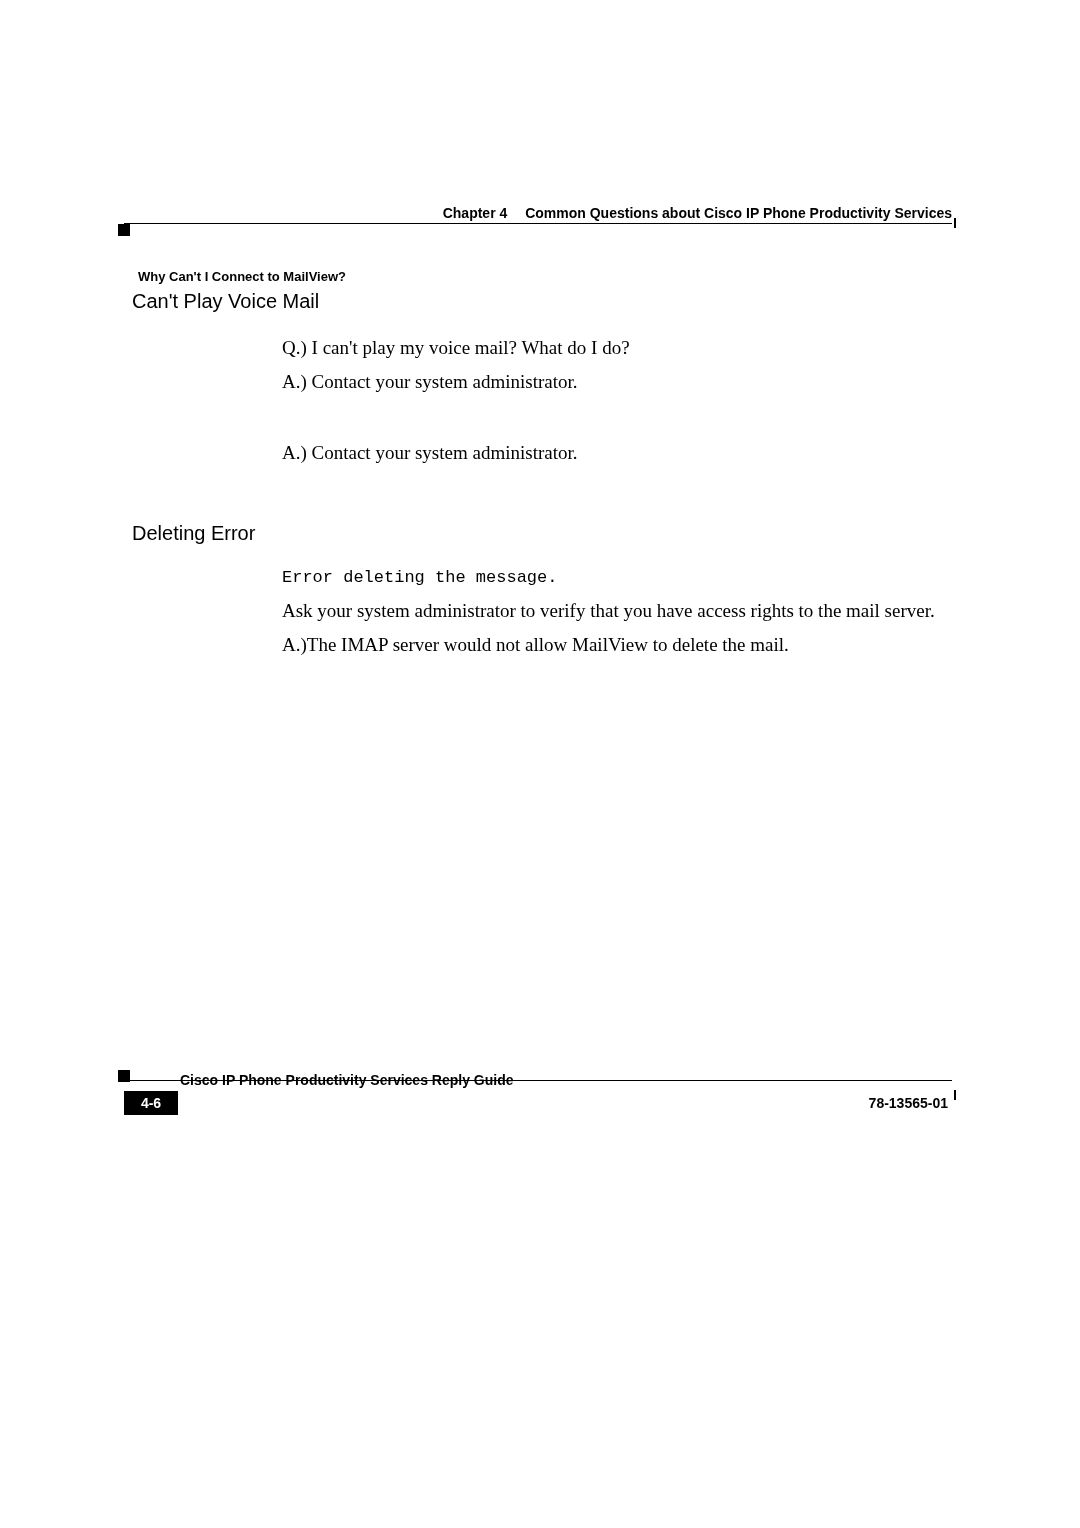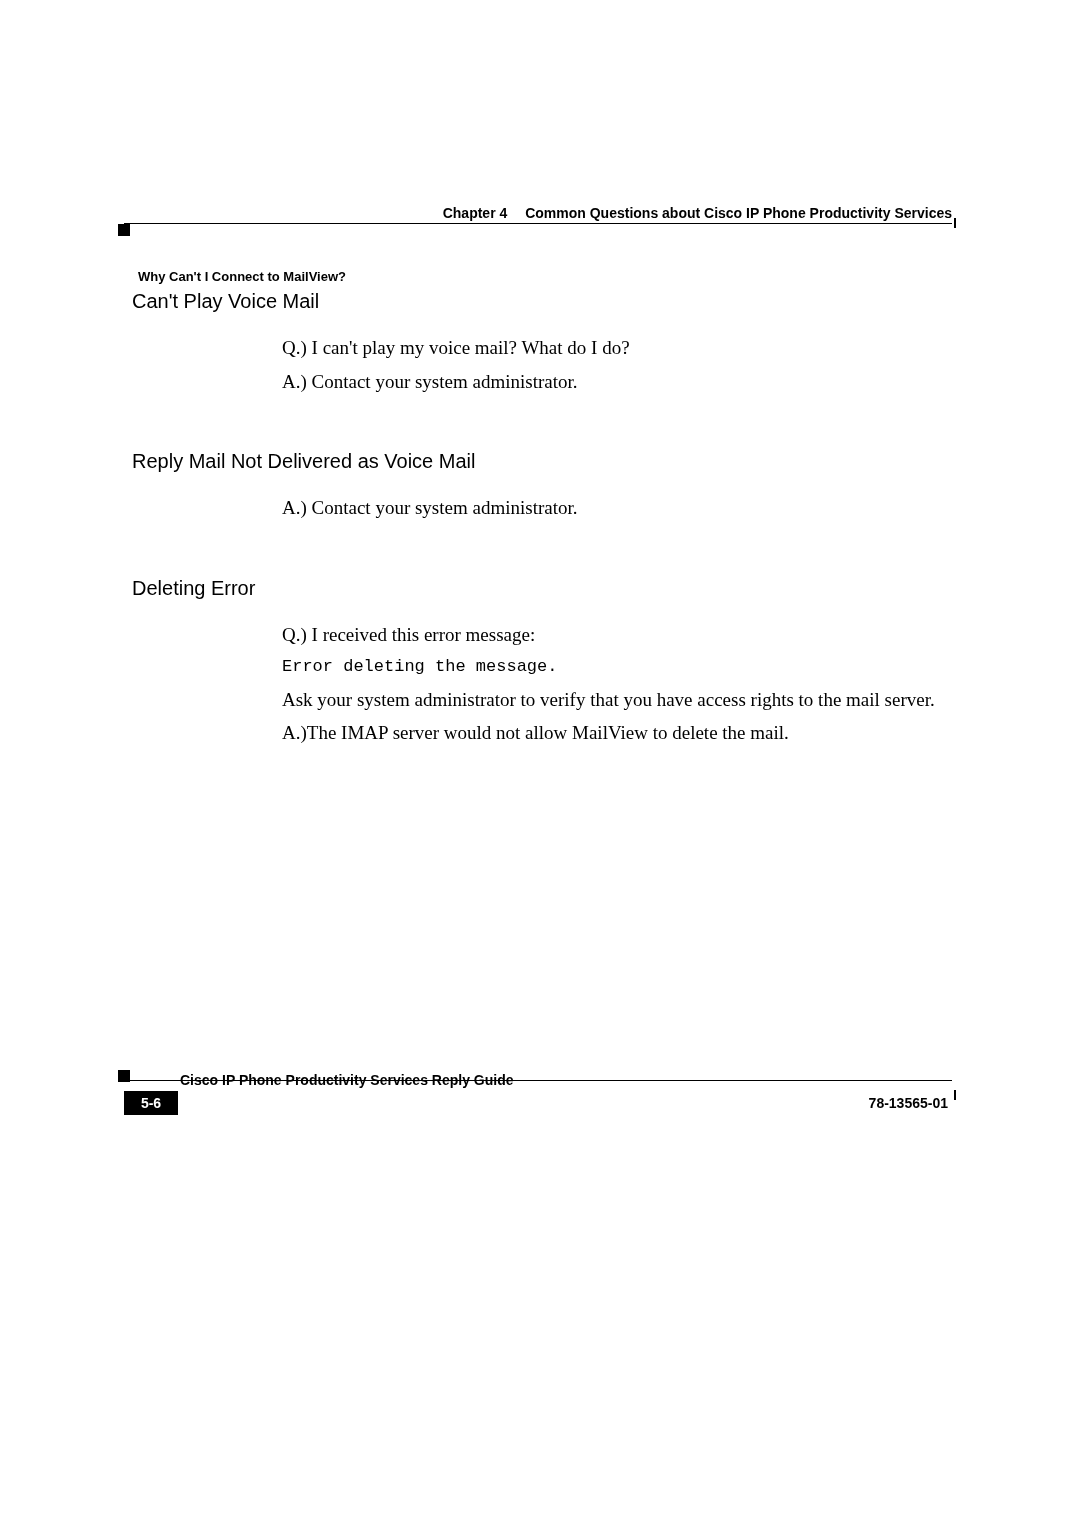--- a/index.html
+++ b/index.html
@@ -172,37 +172,35 @@
   <div class="content">
 
     <h2 class="section-heading">Can't Play Voice Mail</h2>
     <div class="body-block">
       <p>Q.) I can't play my voice mail? What do I do?</p>
       <p>A.) Contact your system administrator.</p>
     </div>
 
     <div class="section-gap"></div>
 
-    <h2 class="section-heading">Reply Mail Not Delivered as Voice Mail</h2>
     <div class="body-block">
       <p>A.) Contact your system administrator.</p>
     </div>
 
     <div class="section-gap"></div>
 
     <h2 class="section-heading">Deleting Error</h2>
     <div class="body-block">
-      <p>Q.) I received this error message:</p>
       <p class="code">Error deleting the message.</p>
       <p>Ask your system administrator to verify that you have access rights to the mail server.</p>
       <p>A.)The IMAP server would not allow MailView to delete the mail.</p>
     </div>
 
   </div>
 
   <div class="footer-square"></div>
   <div class="footer-title">Cisco IP Phone Productivity Services Reply Guide</div>
   <div class="footer-rule"></div>
-  <div class="footer-pagebox">5-6</div>
+  <div class="footer-pagebox">4-6</div>
   <div class="footer-docnum">78-13565-01</div>
   <div class="footer-tick"></div>
 
 </div>
 
 </body></html>

